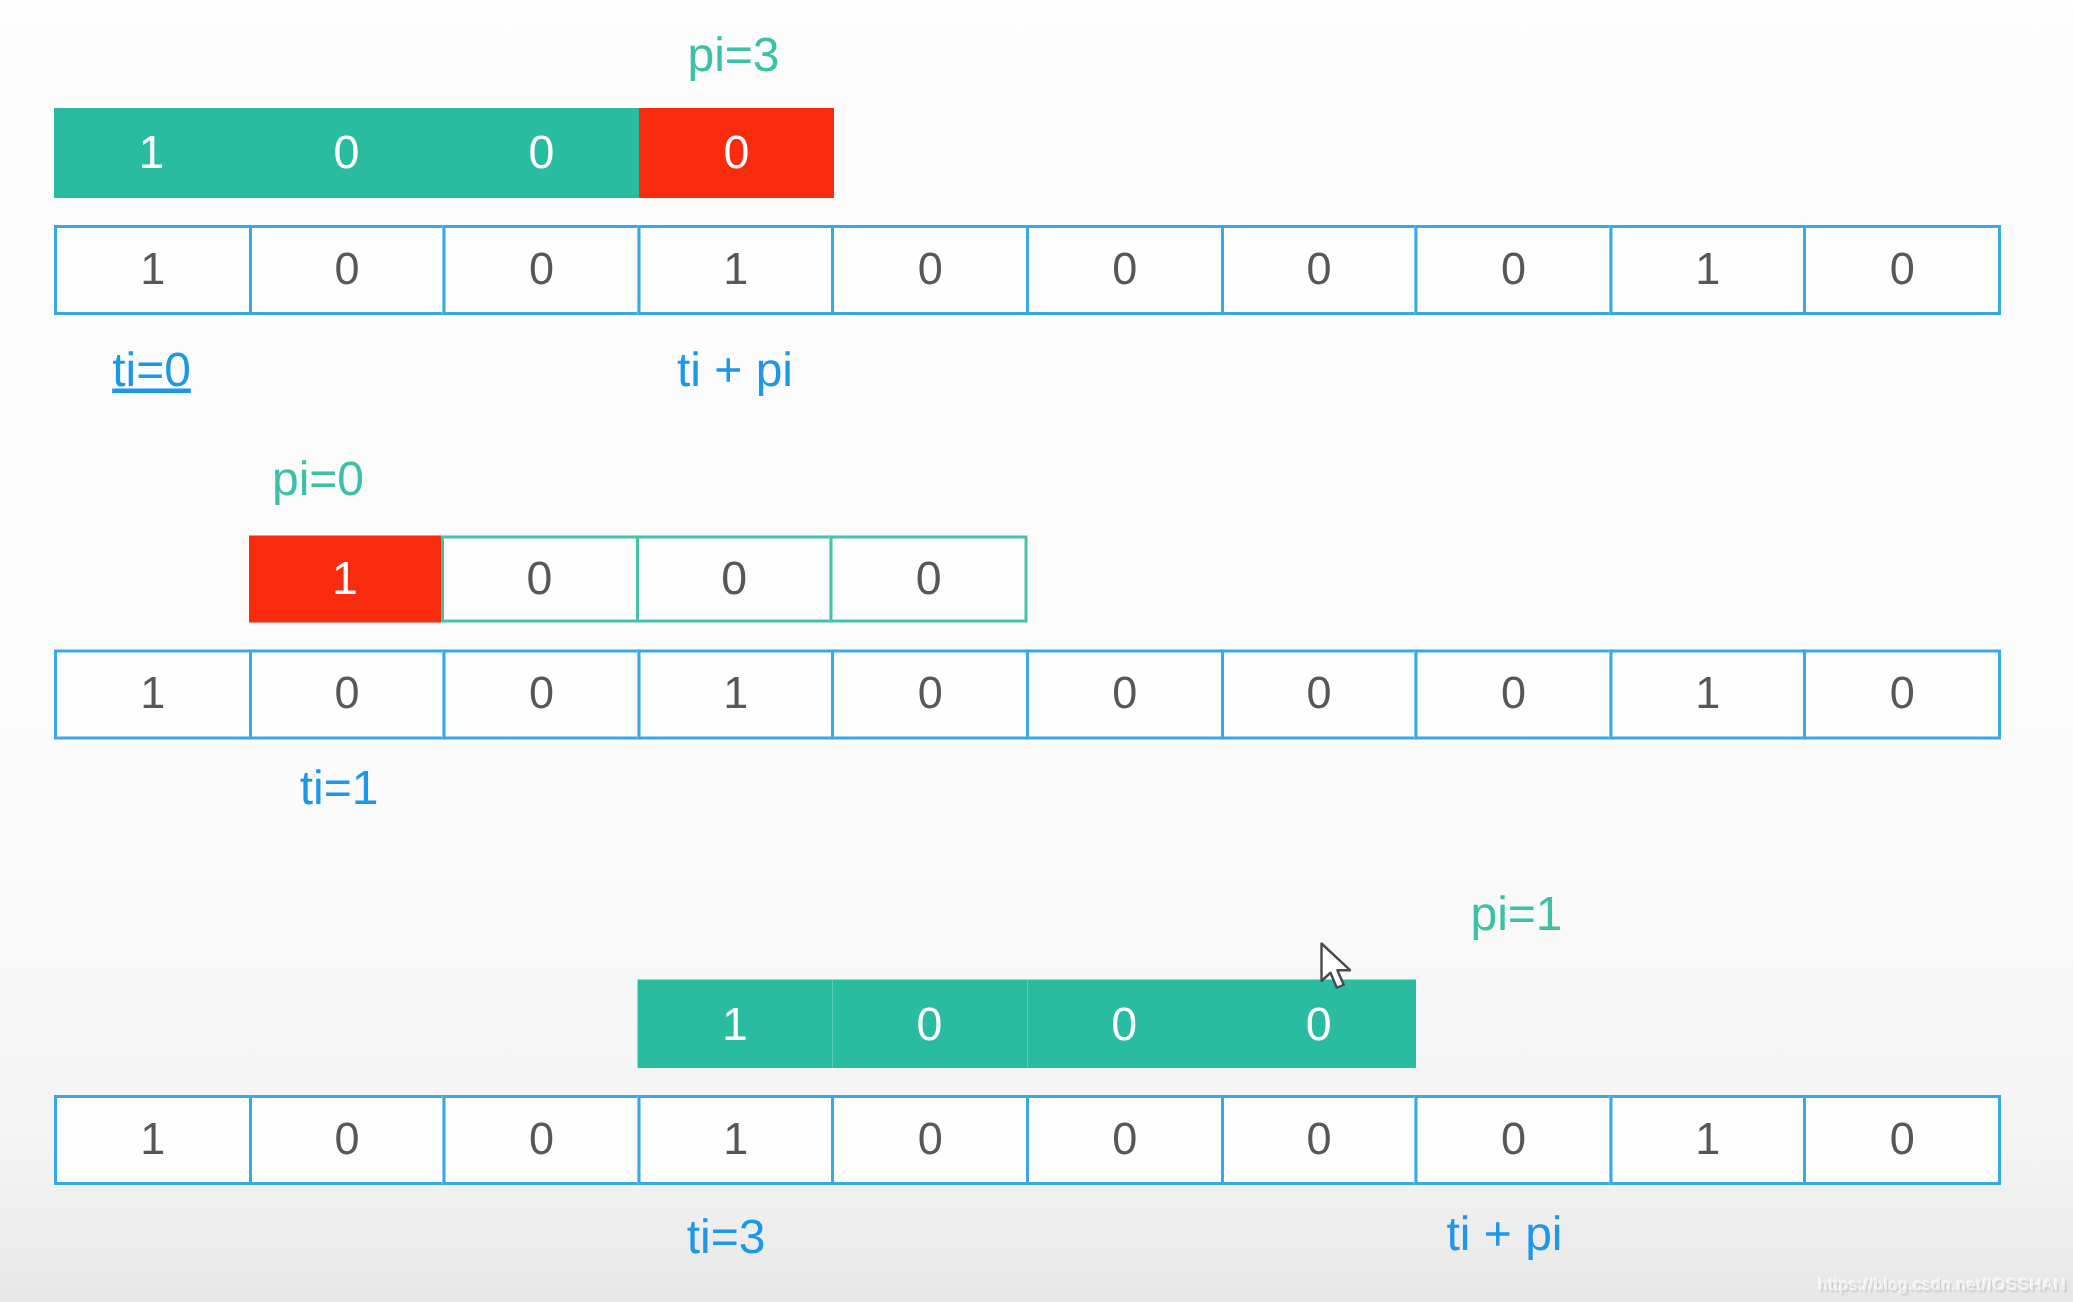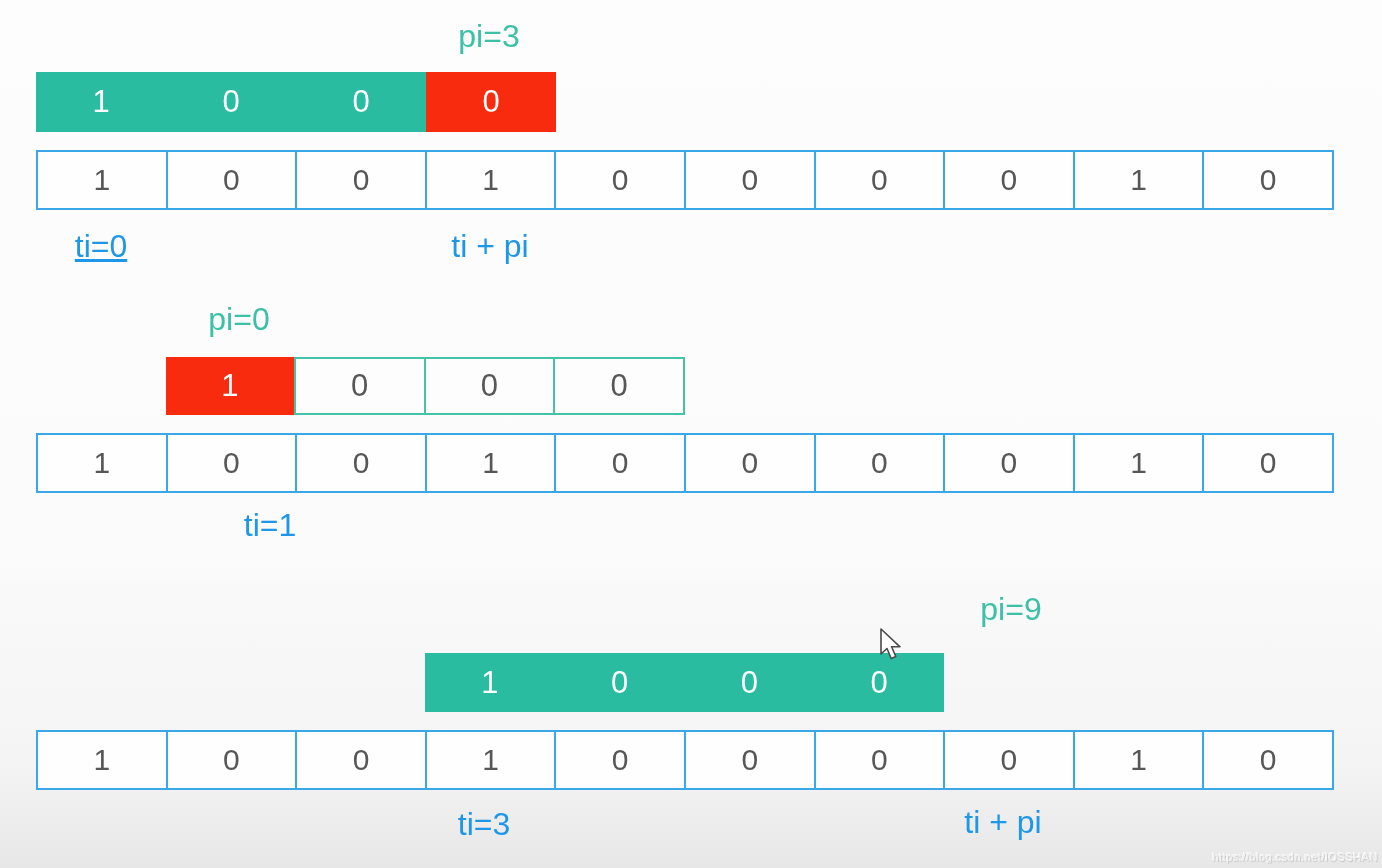--- a/index.html
+++ b/index.html
@@ -115,21 +115,21 @@
       <div class="tcell">0</div>
       <div class="tcell">1</div>
       <div class="tcell">0</div>
     </div>
 
     <div class="lbl lbl-blue" style="left:101px; top:228px;text-decoration:underline;">ti=0</div>
     <div class="lbl lbl-blue" style="left:490px; top:228px;">ti + pi</div>
   </div>
 
   <div>
-    <div class="lbl lbl-teal" style="left:239px; top:301px;">pi=0</div>
+    <div class="lbl lbl-teal" style="left:212px; top:301px;">pi=0</div>
 
     <div class="pattern-row" style="left:166px; top:357px; width:519px; height:58px;">
       <div class="pcell state-mismatch">1</div>
       <div class="pcell state-pending">0</div>
       <div class="pcell state-pending">0</div>
       <div class="pcell state-pending">0</div>
     </div>
 
     <div class="text-row" style="top:433px;">
       <div class="tcell">1</div>
@@ -137,25 +137,25 @@
       <div class="tcell">0</div>
       <div class="tcell">1</div>
       <div class="tcell">0</div>
       <div class="tcell">0</div>
       <div class="tcell">0</div>
       <div class="tcell">0</div>
       <div class="tcell">1</div>
       <div class="tcell">0</div>
     </div>
 
-    <div class="lbl lbl-blue" style="left:226px; top:507px;margin-left:44px;">ti=1</div>
+    <div class="lbl lbl-blue" style="left:226px; top:507px;">ti=1</div>
   </div>
 
   <div>
-    <div class="lbl lbl-teal" style="left:1011px; top:591px;">pi=9</div>
+    <div class="lbl lbl-teal" style="left:1011px; top:591px;">pi=1</div>
 
     <div class="pattern-row" style="left:425px; top:653px; width:519px; height:59px;">
       <div class="pcell state-match">1</div>
       <div class="pcell state-match">0</div>
       <div class="pcell state-match">0</div>
       <div class="pcell state-match">0</div>
     </div>
 
     <div class="text-row" style="top:730px;">
       <div class="tcell">1</div>

